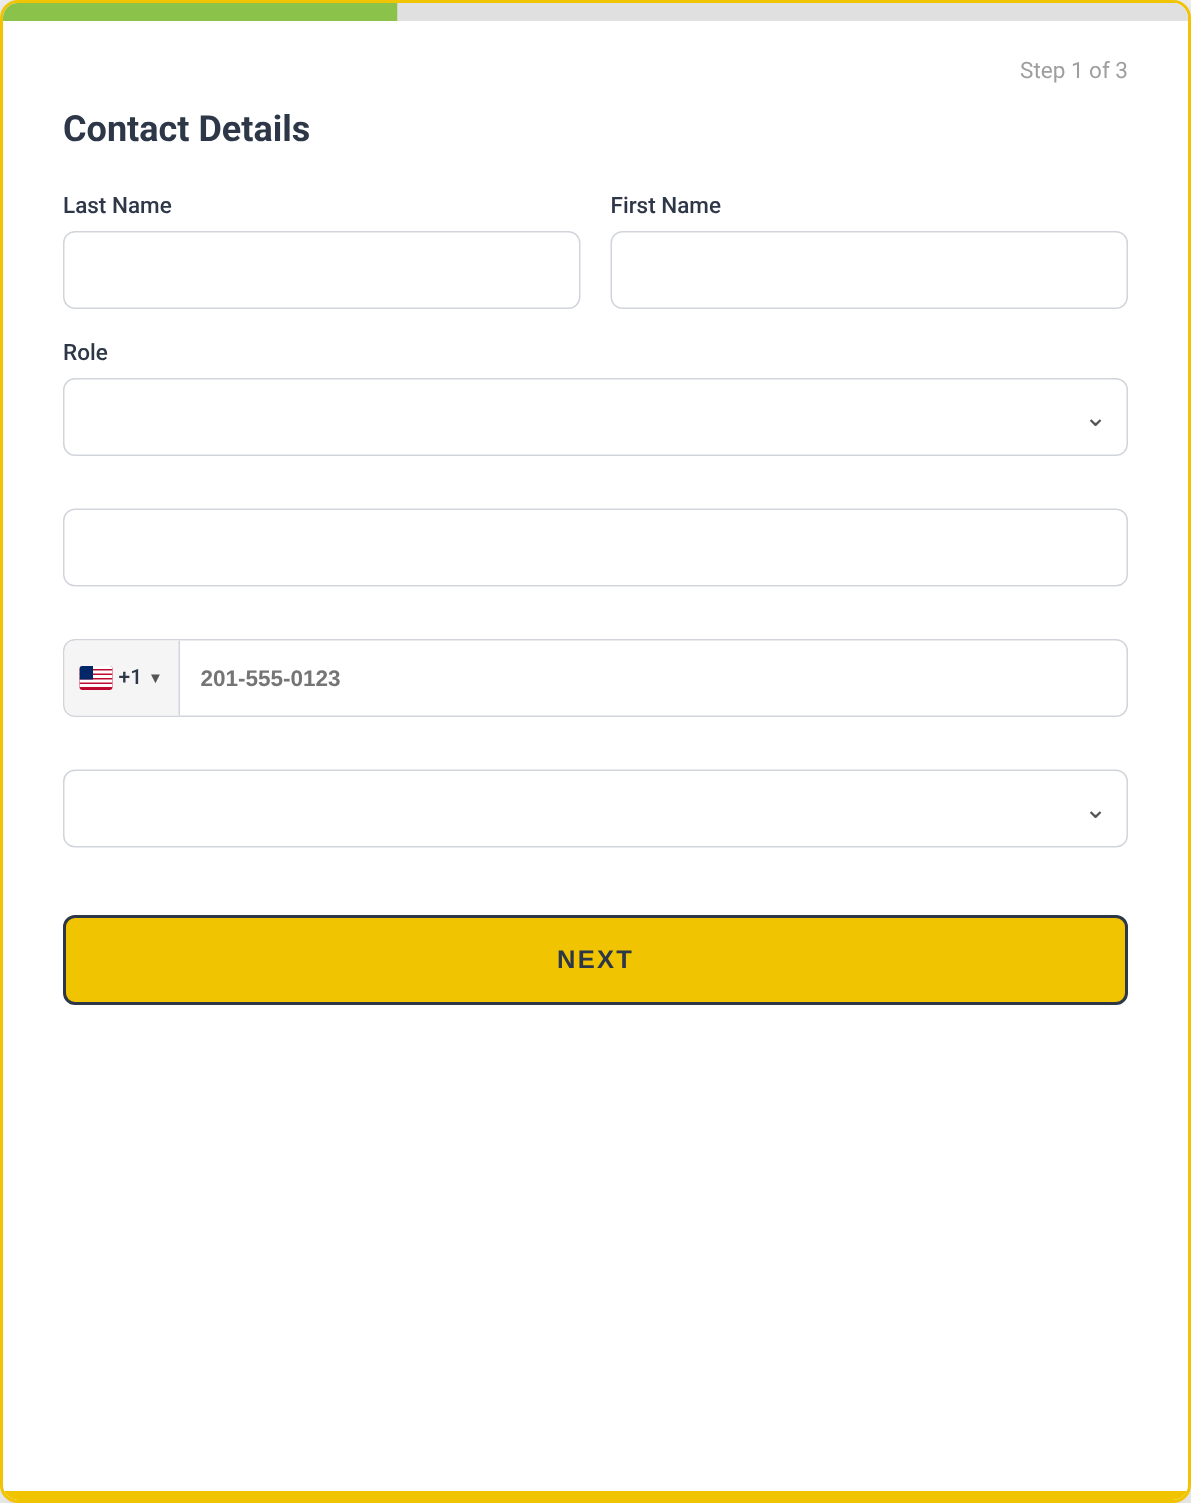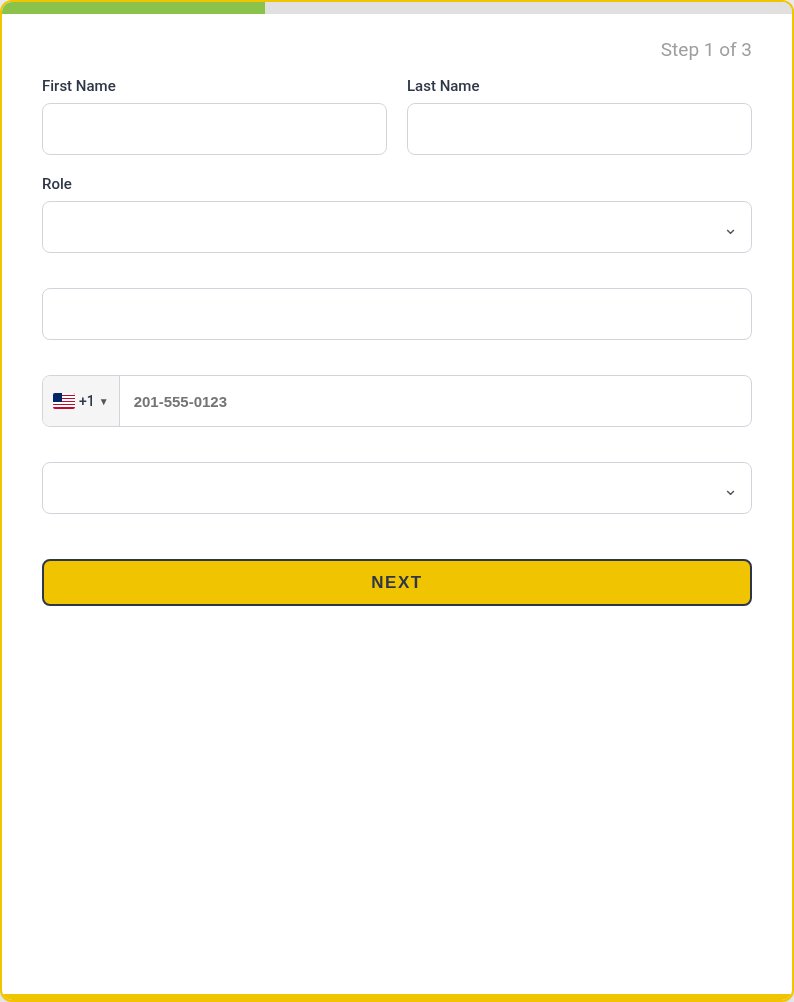--- a/index.html
+++ b/index.html
@@ -47,21 +47,21 @@
       flex: 1;
     }
 
     .content {
       padding: 24px 40px 40px 40px;
     }
 
     .step-indicator {
       text-align: right;
       color: #9e9e9e;
-      font-size: 19px;
+      font-size: 15px;
       margin-bottom: 16px;
     }
 
     .page-title {
       font-size: 24px;
       font-weight: 700;
       color: #2d3748;
       margin-bottom: 28px;
     }
 
@@ -197,21 +197,21 @@
       outline: none;
       padding: 0 14px;
       font-size: 15px;
       color: #9e9e9e;
       background: transparent;
       font-weight: bold;
     }
 
     .next-button {
       width: 100%;
-      height: 47px;
+      height: 60px;
       background: #f0c400;
       border: 2px solid #2d3748;
       border-radius: 8px;
       font-size: 17px;
       font-weight: 700;
       color: #2d3748;
       letter-spacing: 1.5px;
       cursor: pointer;
       text-transform: uppercase;
       margin-top: 10px;
@@ -237,29 +237,30 @@
     <div class="progress-bar-remaining"></div>
   </div>
 
   <div class="content">
     
     <div class="step-indicator">
       <span>Step 1 of 3</span>
     </div>
 
     
+    <h1 class="page-title">Contact Details</h1>
 
     
     <div class="form-row">
       <div class="form-group half">
+        <label class="form-label">Last Name</label>
+        <input type="text" class="form-input" style="">
+      </div>
+      <div class="form-group half">
         <label class="form-label">First Name</label>
-        <input type="text" class="form-input" style="">
-      </div>
-      <div class="form-group half">
-        <label class="form-label">Last Name</label>
         <input type="text" class="form-input" style="">
       </div>
     </div>
 
     
     <div class="form-group">
       <label class="form-label">Role</label>
       <div class="select-wrapper">
         <select class="form-select">
           <option value=""></option>

